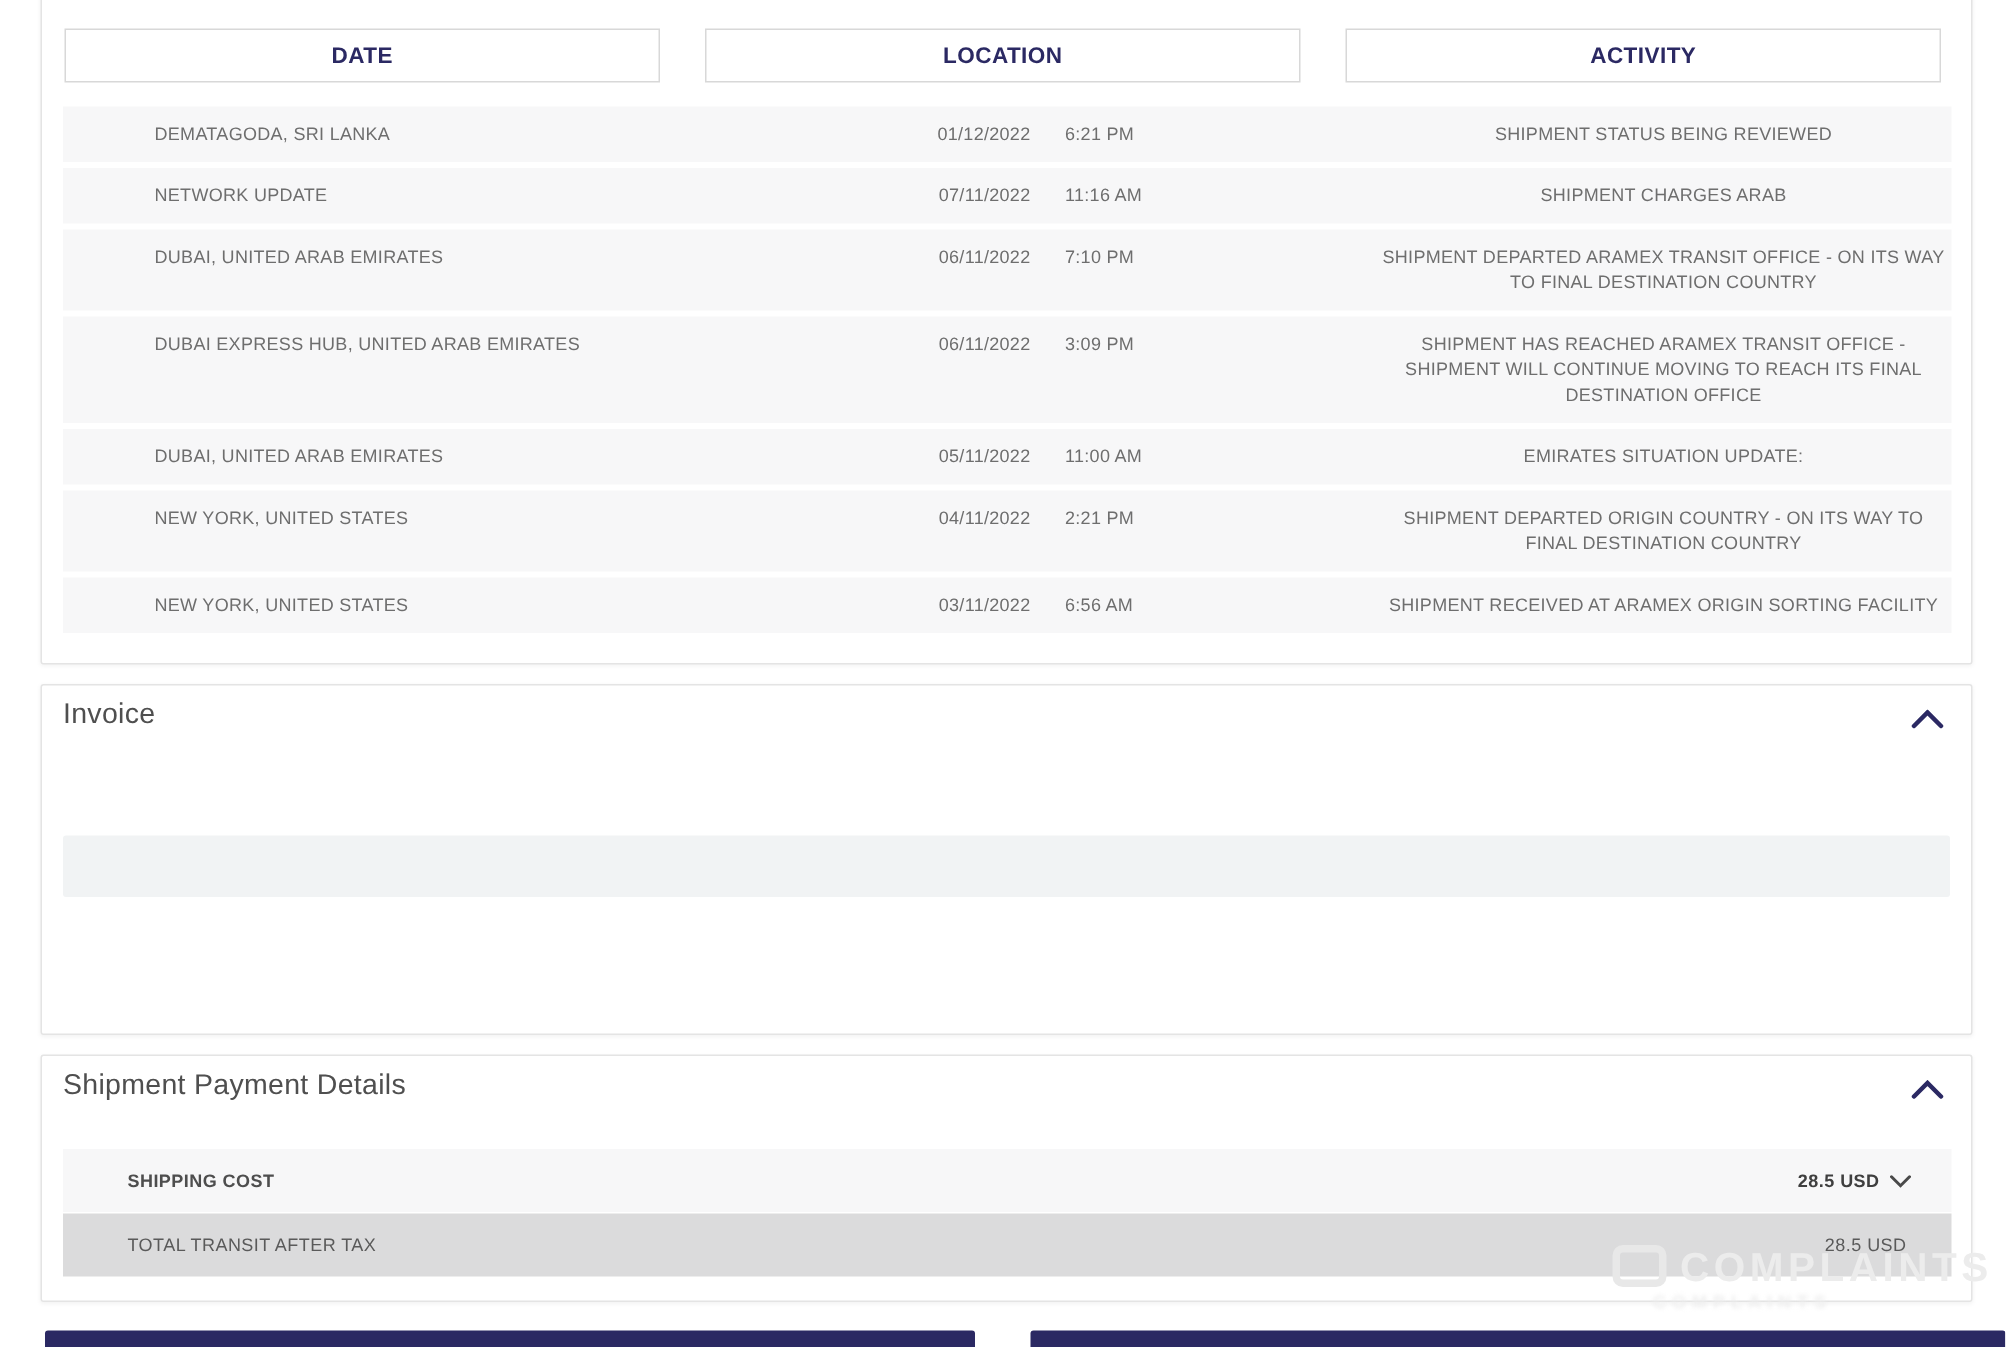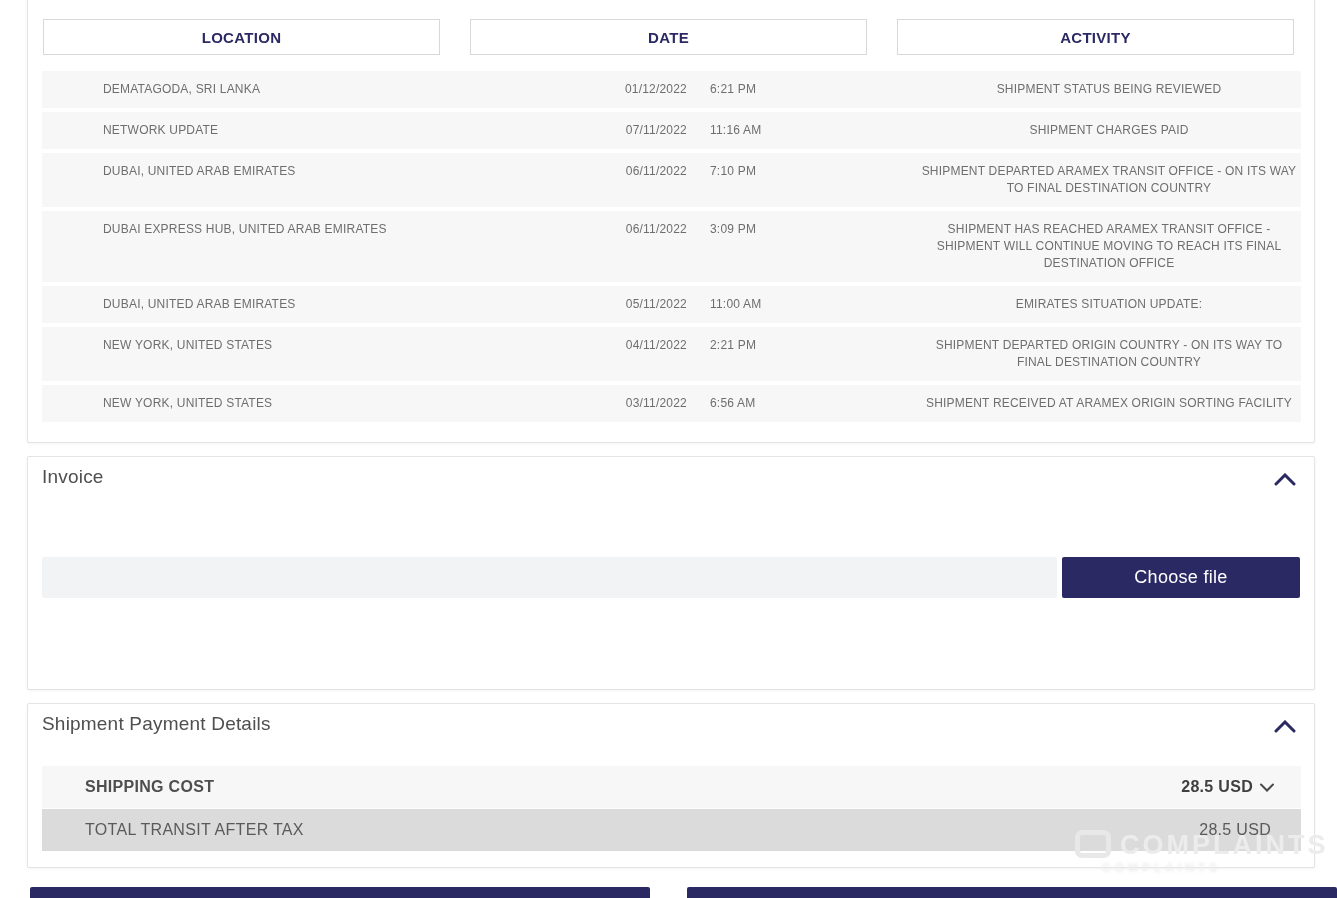--- a/index.html
+++ b/index.html
@@ -49,21 +49,21 @@
     width:238px; margin-left:5px; background:#2b2963; color:#fff;
     font-size:18px; display:flex; align-items:center; justify-content:center;
     border:none; border-radius:2px; cursor:pointer; letter-spacing:0.3px;
     font-family:"Liberation Sans", sans-serif;
   }
 
   
   .pay-rows { position:absolute; left:14px; top:62px; width:1259px; }
   .pay-row {
     height:42px; display:flex; align-items:center; justify-content:space-between;
-    font-size:16px; letter-spacing:0.3px;
+    font-size:12px; letter-spacing:0.3px;
   }
   .pay-row.first { background:#f7f7f8; padding:0 27px 0 43px; margin-bottom:1px; }
   .pay-row.last  { background:#dbdbdc; padding:0 30px 0 43px; }
   .pay-label-bold { font-weight:bold; color:#4e4e4e; }
   .pay-label      { color:#5a5a5a; }
   .pay-value-bold { font-weight:bold; color:#3f3f3f; display:flex; align-items:center; gap:7px; }
   .pay-value      { color:#5a5a5a; }
 
   
   .watermark {
@@ -92,39 +92,39 @@
 </head>
 <body>
 
 <div class="page">
 
   <div class="speck" id="speck-1"></div>
   <div class="speck" id="speck-2"></div>
 
   <div class="card" id="card-tracking">
     <div class="headers">
+      <div class="hbox">DATE</div>
       <div class="hbox">LOCATION</div>
-      <div class="hbox">DATE</div>
       <div class="hbox">ACTIVITY</div>
     </div>
 
     <div class="rows">
 
         <div class="trow">
           <div class="col-loc">DEMATAGODA, SRI LANKA</div>
           <div class="col-date">01/12/2022</div>
           <div class="col-time">6:21 PM</div>
           <div class="col-act">SHIPMENT STATUS BEING REVIEWED</div>
         </div>
 
         <div class="trow">
           <div class="col-loc">NETWORK UPDATE</div>
           <div class="col-date">07/11/2022</div>
           <div class="col-time">11:16 AM</div>
-          <div class="col-act">SHIPMENT CHARGES PAID</div>
+          <div class="col-act">SHIPMENT CHARGES ARAB</div>
         </div>
 
         <div class="trow">
           <div class="col-loc">DUBAI, UNITED ARAB EMIRATES</div>
           <div class="col-date">06/11/2022</div>
           <div class="col-time">7:10 PM</div>
           <div class="col-act">SHIPMENT DEPARTED ARAMEX TRANSIT OFFICE - ON ITS WAY TO FINAL DESTINATION COUNTRY</div>
         </div>
 
         <div class="trow">
@@ -161,21 +161,20 @@
     <div class="card-title">Invoice</div>
     <div class="collapse-btn">
       <span>
         <svg width="22" height="13" viewBox="0 0 22 13">
           <path d="M2 11 L11 2 L20 11" stroke="#2b2963" stroke-width="3" fill="none" stroke-linecap="round"></path>
         </svg>
       </span>
     </div>
     <div class="upload-row">
       <div class="file-display"></div>
-      <button class="choose-btn">Choose file</button>
     </div>
   </div>
 
   <div class="card" id="card-payment">
     <div class="card-title">Shipment Payment Details</div>
     <div class="collapse-btn">
       <span>
         <svg width="22" height="13" viewBox="0 0 22 13">
           <path d="M2 11 L11 2 L20 11" stroke="#2b2963" stroke-width="3" fill="none" stroke-linecap="round"></path>
         </svg>

